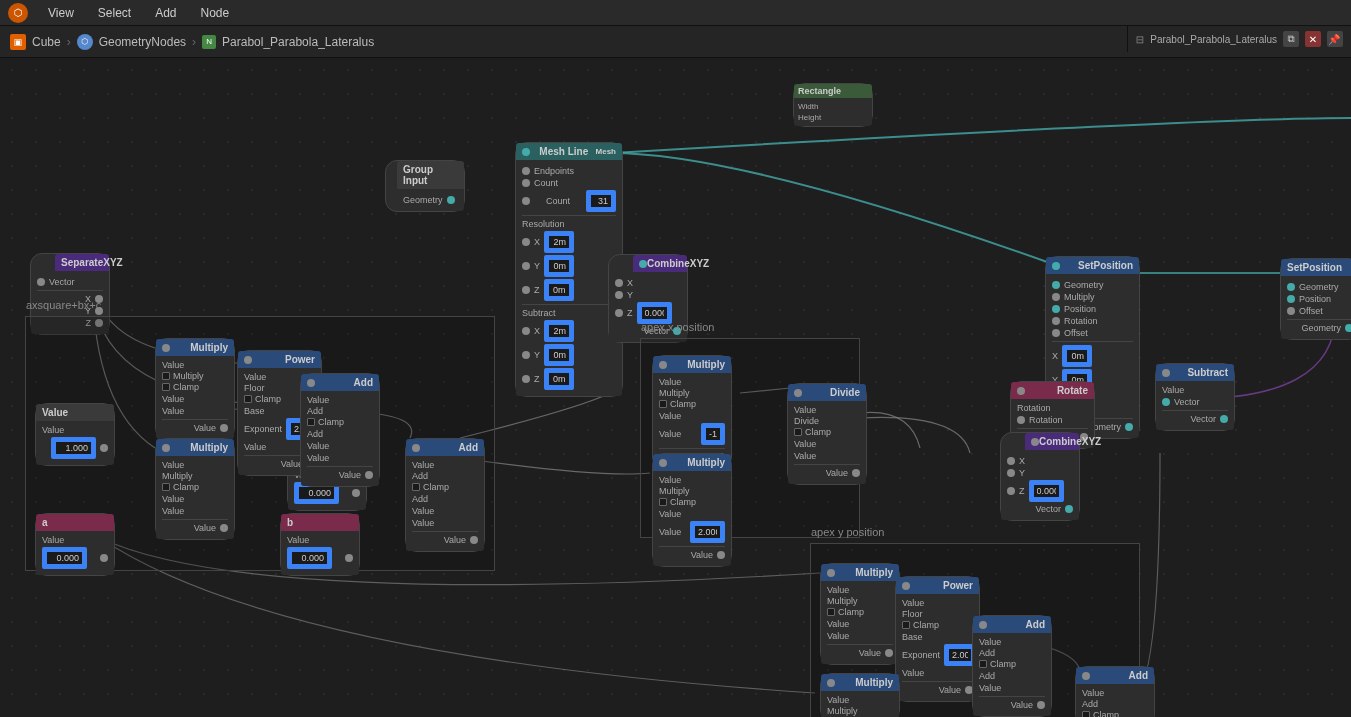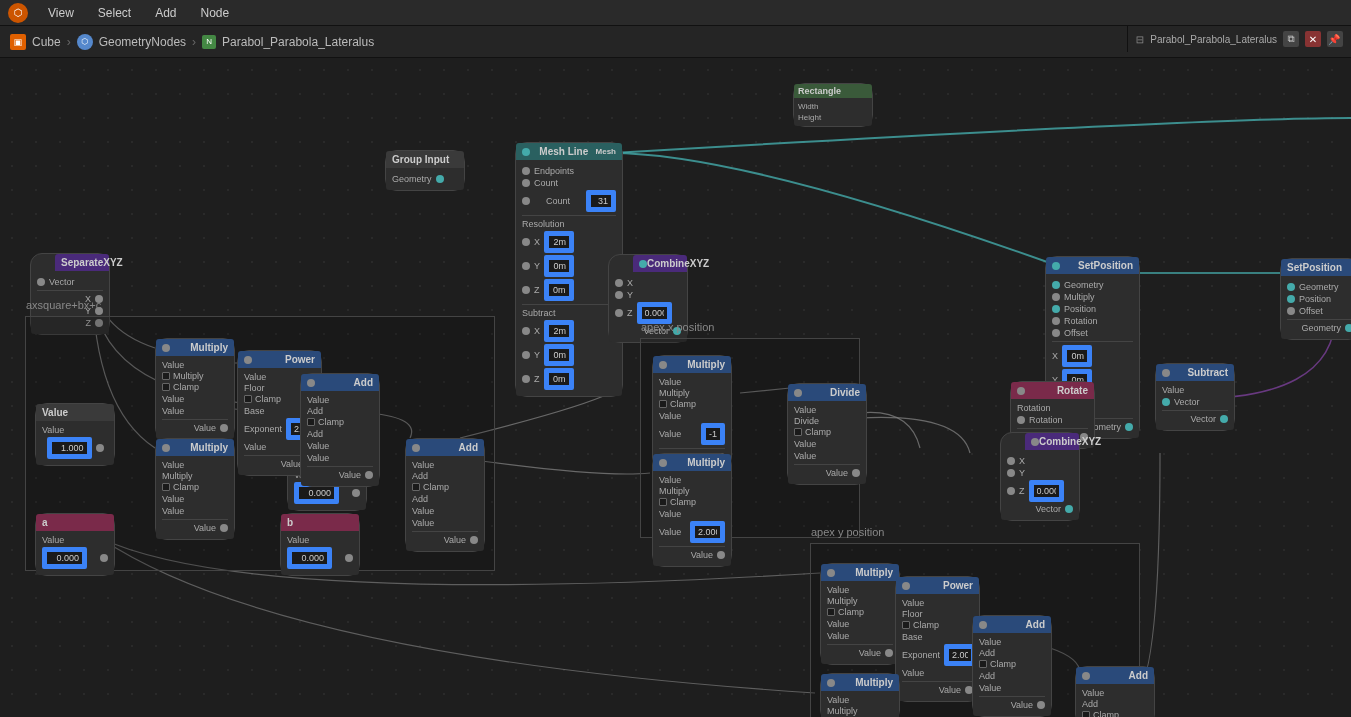--- a/index.html
+++ b/index.html
@@ -257,21 +257,21 @@
 
     <path d="M 100,480 Q 250,550 820,515" stroke="#888" stroke-width="1.2" fill="none" opacity="0.6"></path>
     <path d="M 100,480 Q 280,600 815,635" stroke="#888" stroke-width="1.2" fill="none" opacity="0.6"></path>
     <path d="M 870,535 Q 900,550 895,555" stroke="#888" stroke-width="1.2" fill="none" opacity="0.6"></path>
     <path d="M 970,575 Q 1000,570 1000,585" stroke="#888" stroke-width="1.2" fill="none" opacity="0.6"></path>
     <path d="M 1050,590 Q 1080,600 1080,615" stroke="#888" stroke-width="1.2" fill="none" opacity="0.6"></path>
     <path d="M 1130,640 Q 1160,640 1160,395" stroke="#888" stroke-width="1.2" fill="none" opacity="0.6"></path>
     <path d="M 870,640 Q 900,640 1000,635" stroke="#888" stroke-width="1.2" fill="none" opacity="0.6"></path>
   </svg>
 
-  <div class="node" style="left:385px;top:92px;width:80px;">
+  <div class="node" style="left:385px;top:102px;width:80px;padding-left:11px;">
     <div class="node-header header-grey">
       <span>Group Input</span>
     </div>
     <div class="node-body">
       <div class="node-row">
         <span class="node-label">Geometry</span>
         <span class="socket socket-teal"></span>
       </div>
     </div>
   </div>
@@ -506,21 +506,21 @@
       </div>
     </div>
   </div>
 
   <div class="node" style="left:35px;top:345px;width:70px;">
     <div class="node-header header-grey">
       <span>Value</span>
     </div>
     <div class="node-body">
       <div class="node-label">Value</div>
-      <div class="node-row" style="justify-content:center;">
+      <div class="node-row" style="justify-content:flex-end;">
         <input class="value-input" value="1.000" style="width: 45px;">
         <span class="socket socket-grey"></span>
       </div>
     </div>
   </div>
 
   <div class="node" style="left:155px;top:280px;width:80px;">
     <div class="node-header header-blue">
       <span class="socket socket-grey"></span>
       <span>Multiply</span>

